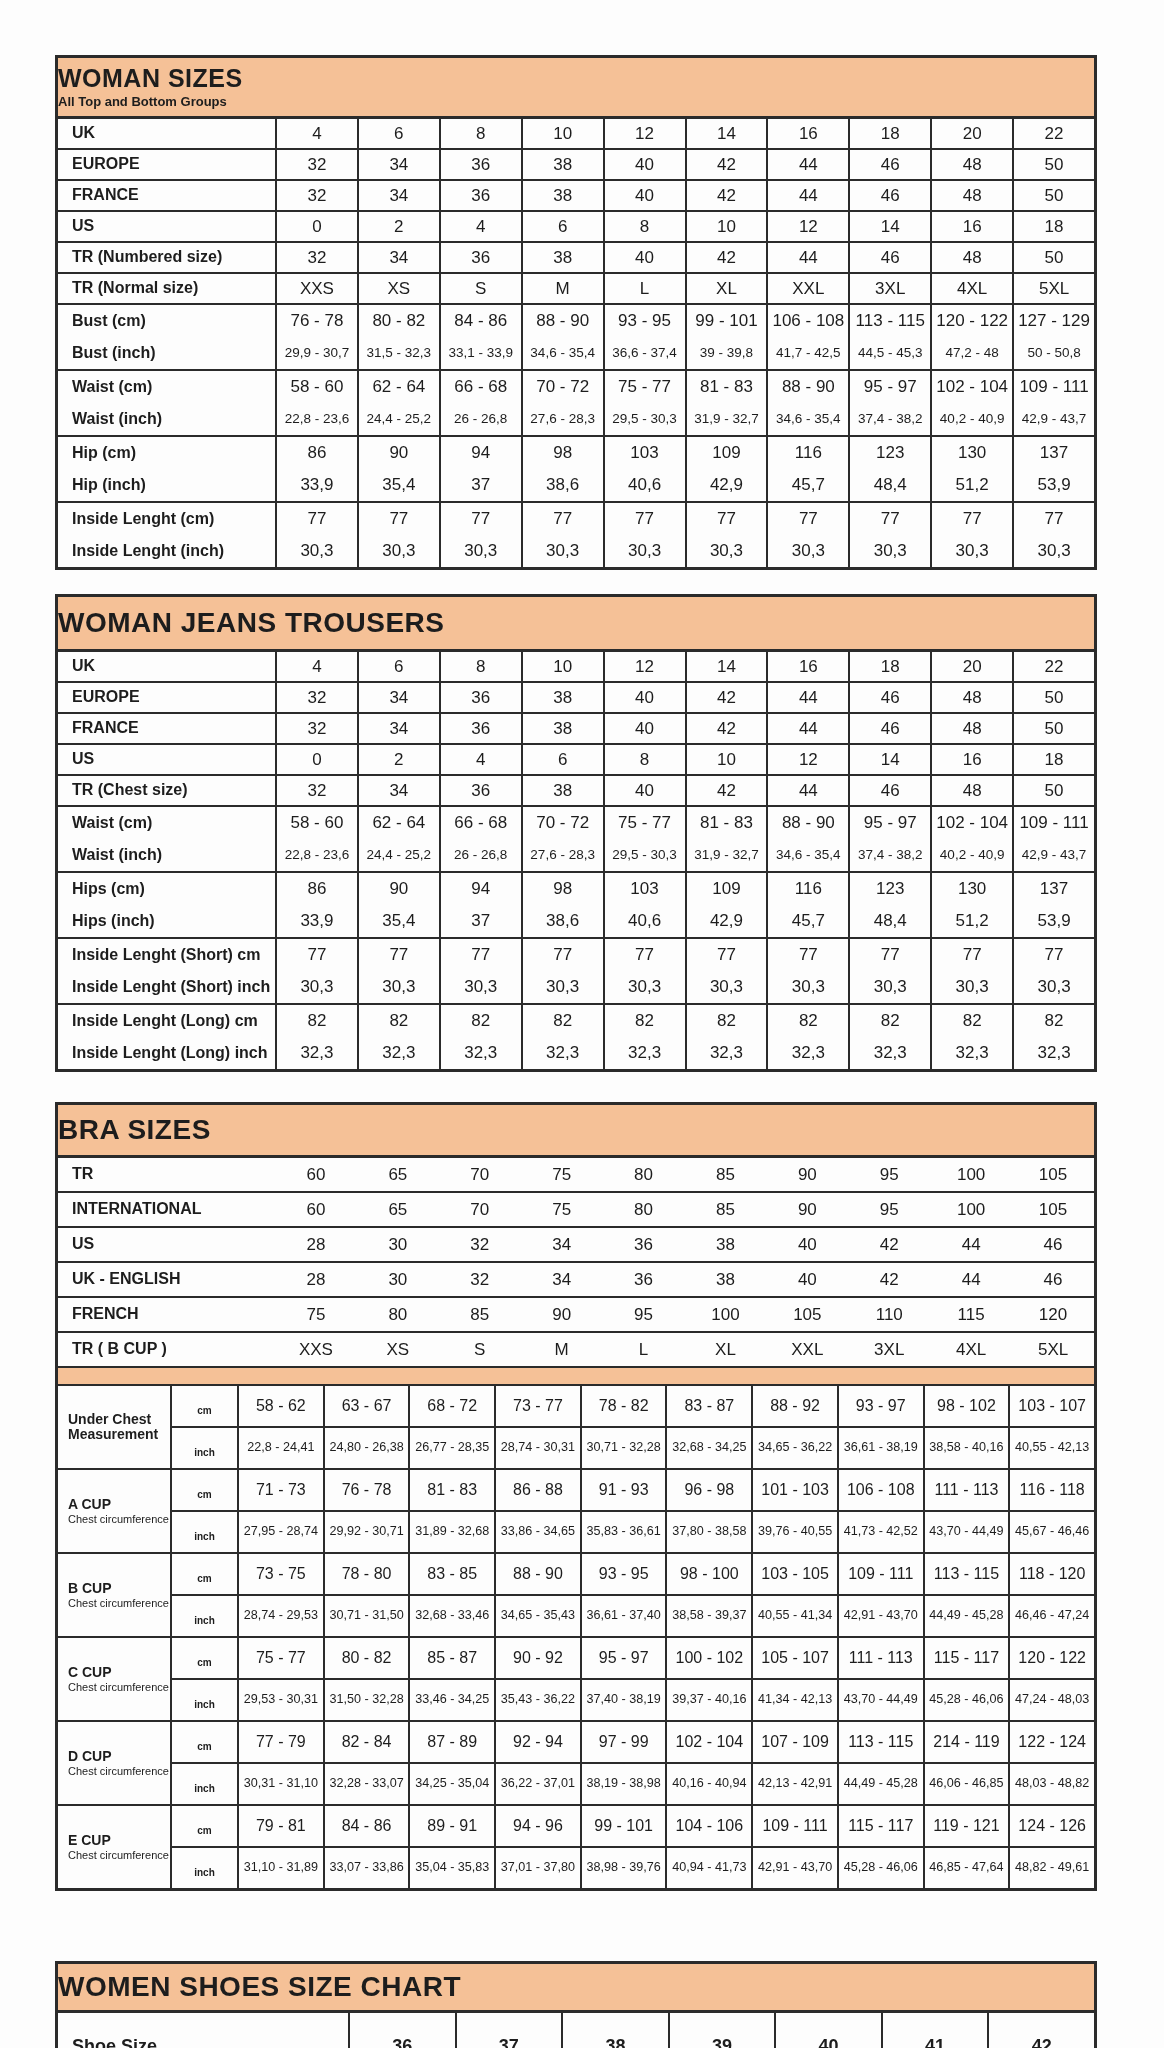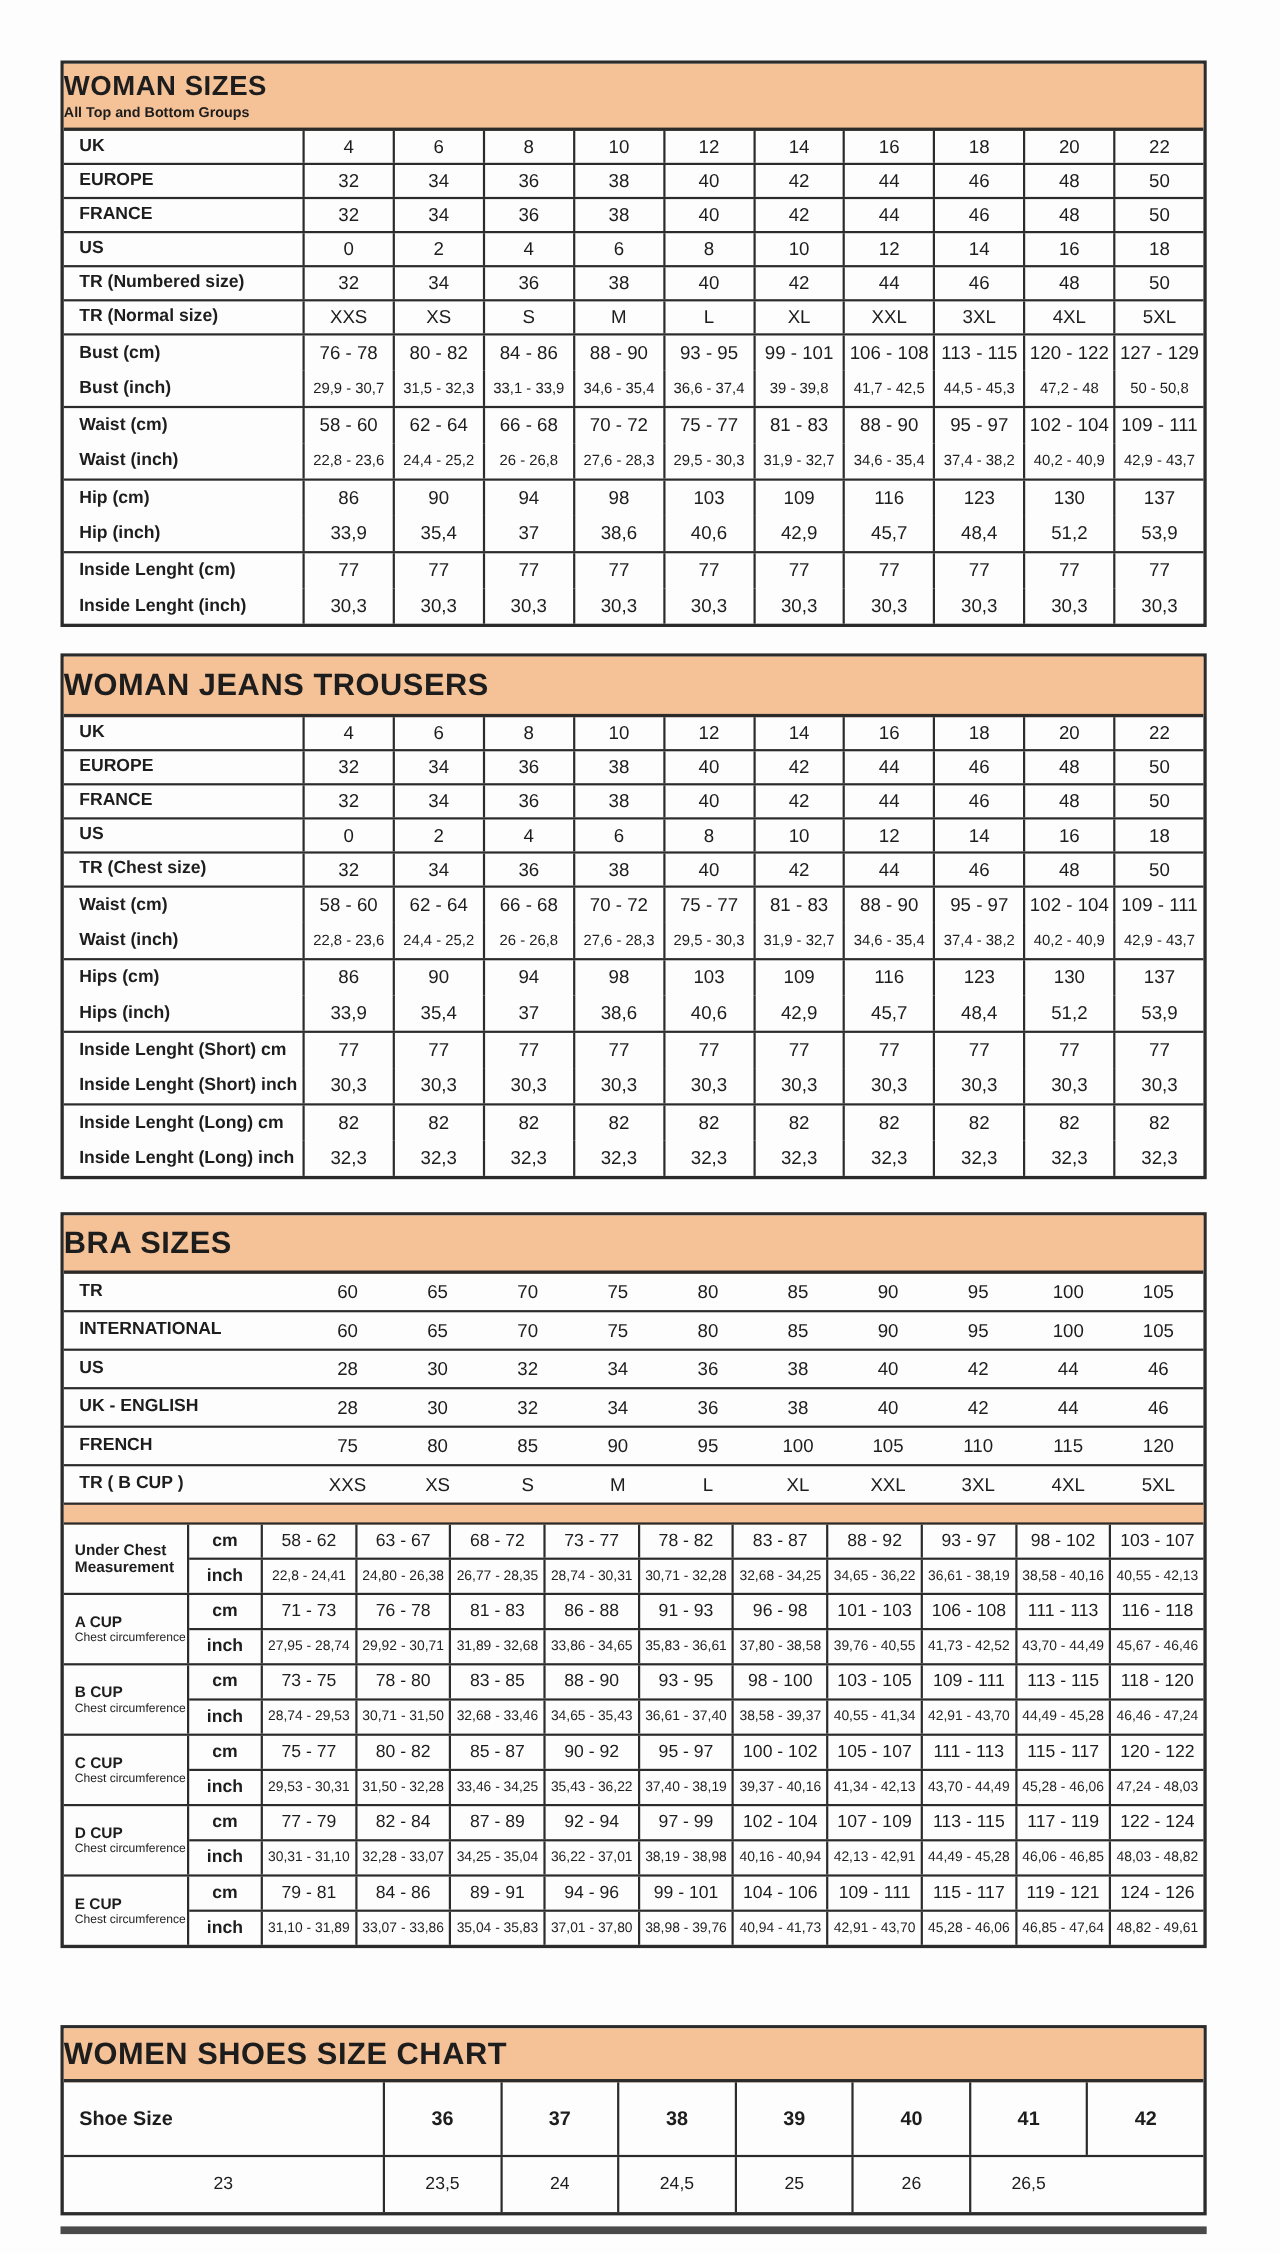--- a/index.html
+++ b/index.html
@@ -48,21 +48,21 @@
   
   .cups .cup-group + .cup-group{border-top:2px solid var(--bd);}
   .cup-group{display:grid;grid-template-columns:112px 1fr;}
   .cup-label{display:flex;flex-direction:column;justify-content:center;padding-left:10px;box-sizing:border-box;}
   .cup-label-main{font-weight:bold;font-size:14px;line-height:1.1;}
   .cup-label-sub{font-size:11px;margin-top:1px;}
   .cup-rows{display:flex;flex-direction:column;border-left:2px solid var(--bd);}
   .cup-row{display:grid;grid-template-columns:65px repeat(10,1fr);}
   .cup-row + .cup-row{border-top:2px solid var(--bd);}
   .cup-row .cell{min-height:30px;font-size:16px;}
-  .cup-row .cell.unit{font-weight:bold;font-size:16px;}
+  .cup-row .cell.unit{font-weight:bold;font-size:10px;margin-top:10px;}
   .cup-row .cell + .cell{border-left:2px solid var(--bd);}
   .cup-row.small .cell.value{font-size:12.6px;}
   
   .t4 .row-group:nth-child(1) .cell{min-height:66px;font-weight:bold;font-size:18px;}
   .t4 .row-group:nth-child(2) .cell{min-height:50px;font-size:16px;}
   .t4 .cell.label{font-size:16.5px;}
   .footer-bar{margin-top:10px;width:1042px;height:7px;background:#4a4a4a;}
 </style>
 </head>
 <body>
@@ -717,21 +717,21 @@
             <div class="cup-row">
               <div class="cell unit">cm</div>
               <div class="cell value">77 - 79</div>
               <div class="cell value">82 - 84</div>
               <div class="cell value">87 - 89</div>
               <div class="cell value">92 - 94</div>
               <div class="cell value">97 - 99</div>
               <div class="cell value">102 - 104</div>
               <div class="cell value">107 - 109</div>
               <div class="cell value">113 - 115</div>
-              <div class="cell value">117 - 119</div>
+              <div class="cell value">214 - 119</div>
               <div class="cell value">122 - 124</div>
             </div>
             <div class="cup-row small">
               <div class="cell unit">inch</div>
               <div class="cell value">30,31 - 31,10</div>
               <div class="cell value">32,28 - 33,07</div>
               <div class="cell value">34,25 - 35,04</div>
               <div class="cell value">36,22 - 37,01</div>
               <div class="cell value">38,19 - 38,98</div>
               <div class="cell value">40,16 - 40,94</div>

